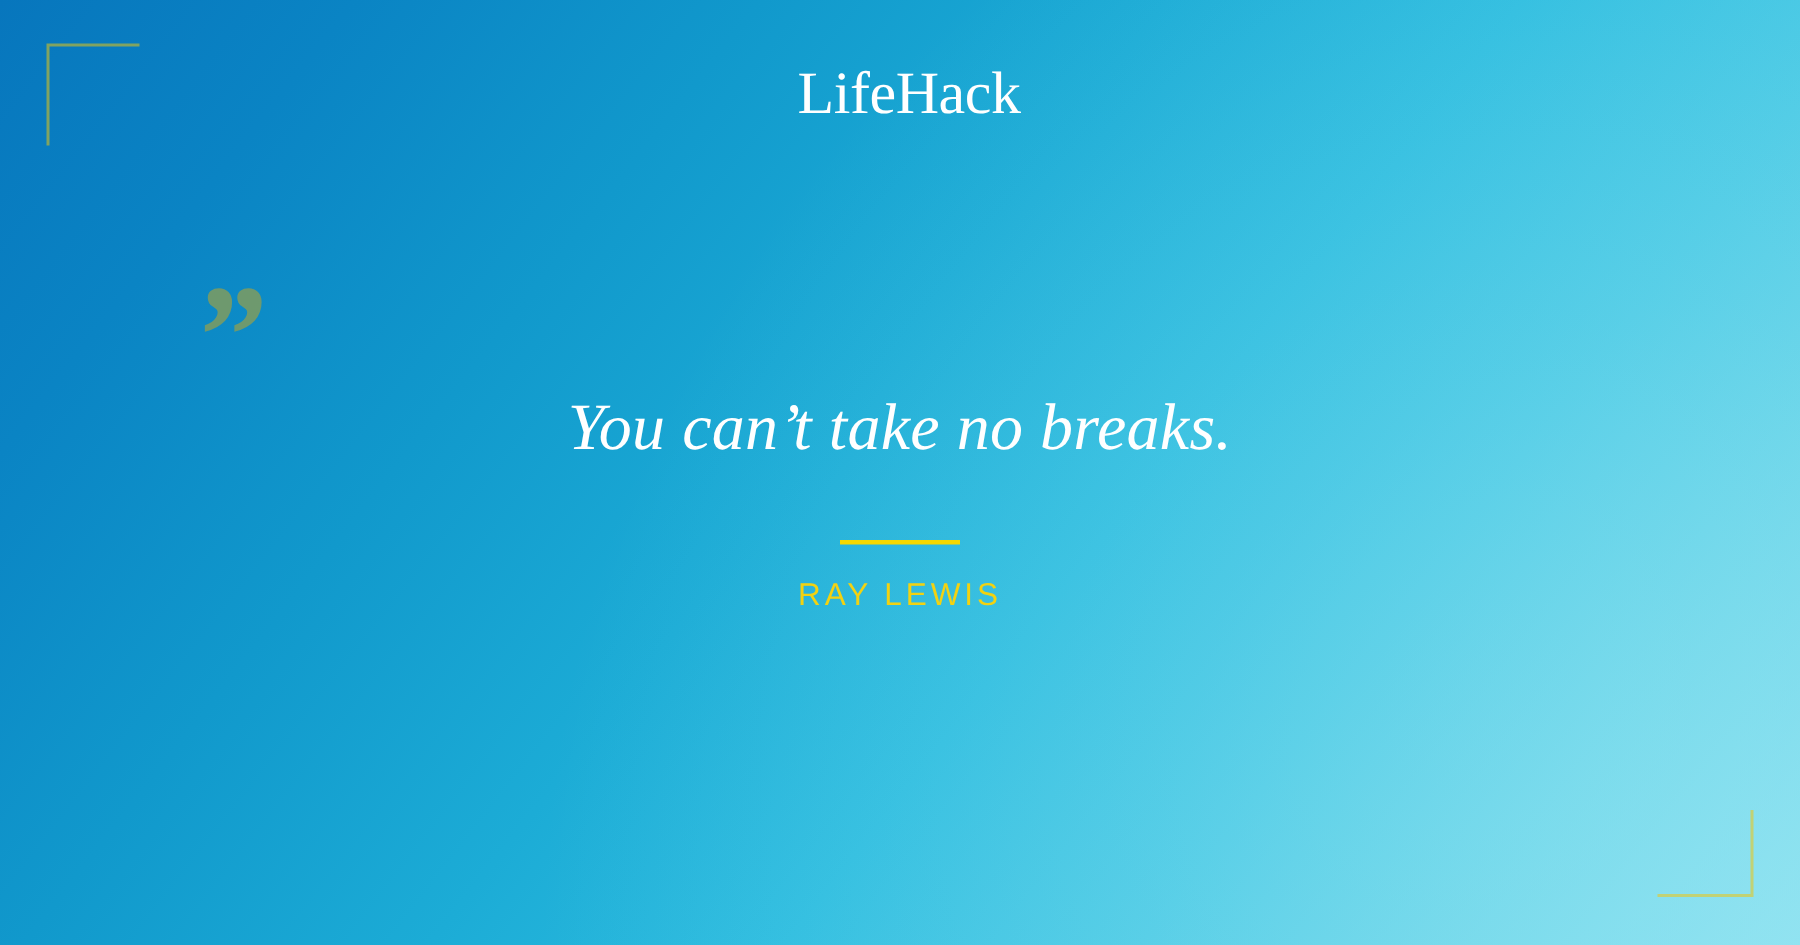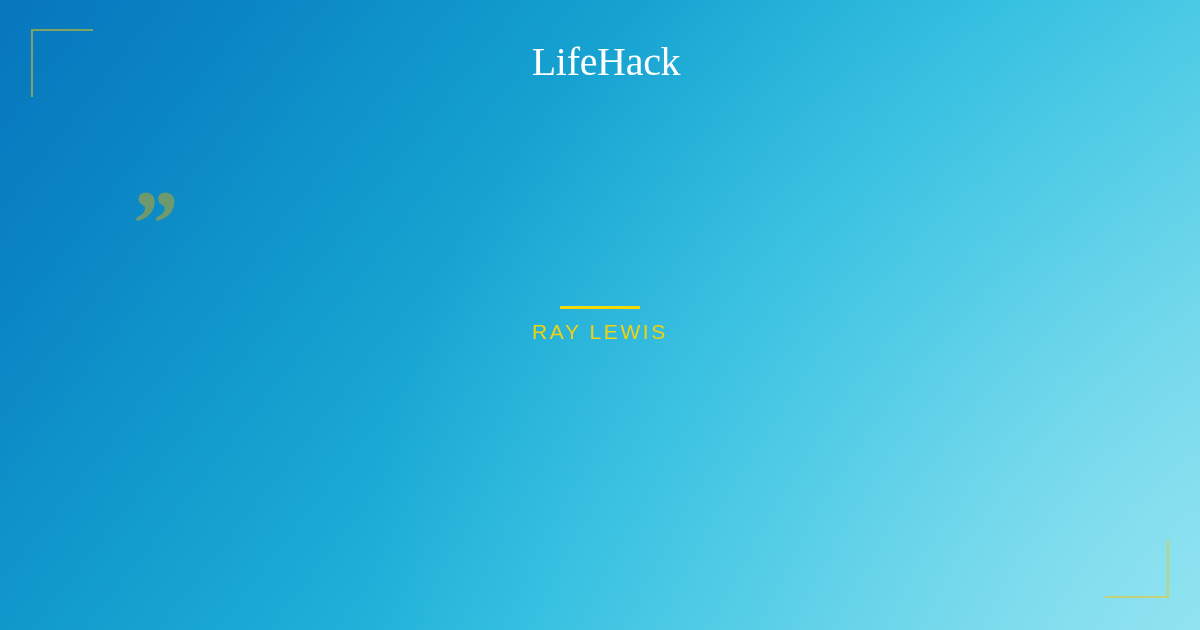--- a/index.html
+++ b/index.html
@@ -120,21 +120,21 @@
 
   .divider {
     width: 80px;
     height: 3px;
     margin: 48px auto 0 auto;
     background: #f5d800;
     border: 0;
   }
 
   .author {
-    margin-top: 12px;
+    margin-top: 23px;
     font-family: "Liberation Sans", sans-serif;
     font-size: 21px;
     line-height: 1;
     font-weight: 400;
     letter-spacing: 2.6px;
     color: #f2d211;
     text-transform: uppercase;
   }
 </style>
 </head>
@@ -147,19 +147,20 @@
   <div class="corner corner-tl"></div>
   <div class="corner corner-br"></div>
 
   <div class="brand">
     <span class="brand-text">LifeHack</span>
   </div>
 
   <div class="quote-mark">”</div>
 
   <div class="content">
+    <div class="quote-text">You can’t take no breaks.</div>
 
     <hr class="divider">
 
     <div class="author">RAY LEWIS</div>
   </div>
 
 </div>
 
 </body></html>

